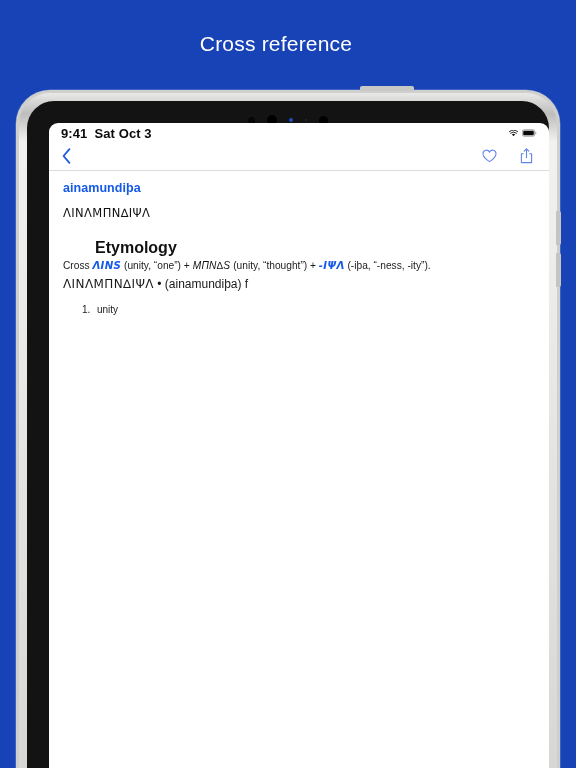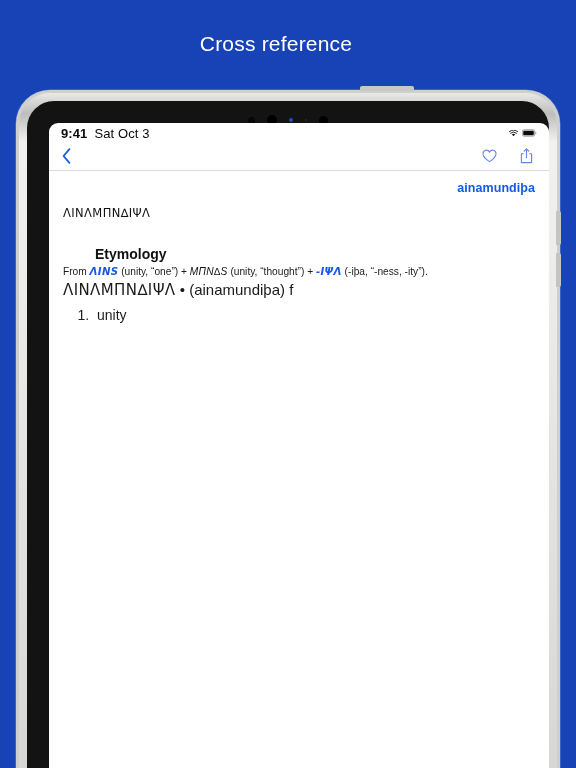--- a/index.html
+++ b/index.html
@@ -124,21 +124,21 @@
   #status-bar {
     height: 16px;
     display: flex;
     align-items: center;
     padding: 2px 12px 0 12px;
     font-size: 13px;
     color: #0a0a0a;
     font-weight: 600;
   }
   #status-time { margin-right: 7px; letter-spacing: 0.1px; }
-  #status-date { font-weight: 400; letter-spacing: 0.1px; }
+  #status-date { font-weight: 700; letter-spacing: 0.1px; }
   #status-right {
     margin-left: auto;
     display: flex;
     align-items: center;
     gap: 4px;
   }
   #wifi-icon svg, #battery-icon svg { display: block; }
 
   
   #nav-bar {
@@ -175,38 +175,37 @@
   #article {
     padding: 8px 14px 0 14px;
     color: #1a1a1a;
   }
   #headword {
     color: #1559e8;
     font-weight: bold;
     font-size: 12.5px;
     line-height: 19px;
     letter-spacing: 0.05px;
-    text-align: right;
   }
   .gothic {
     font-family: "DejaVu Sans", sans-serif;
     letter-spacing: 0.4px;
     margin-top: 6px;
   }
   #headword-gothic {
     font-size: 11.5px;
     line-height: 19px;
     color: #111;
   }
   .section-heading {
-    font-size: 14px;
+    font-size: 16px;
     font-weight: bold;
     color: #111;
     line-height: 18px;
-    margin-top: 22px;
+    margin-top: 16px;
     padding-left: 32px;
   }
   .body-line {
     font-size: 10.2px;
     line-height: 18px;
     color: #1c1c1c;
   }
   .link-gothic {
     color: #1559e8;
     font-style: italic;
@@ -214,27 +213,27 @@
     font-family: "DejaVu Sans", sans-serif;
     letter-spacing: 0.3px;
   }
   .plain-gothic {
     color: #111;
     font-style: italic;
     font-family: Liberation Sans, sans-serif;
     letter-spacing: 0.3px;
   }
   #noun-headword-line {
-    font-size: 15px;
+    font-size: 12px;
     line-height: 18px;
   }
   #definitions {
     margin: 8px 0 6px 0;
     padding-left: 30px;
-    font-size: 14px;
+    font-size: 10px;
     line-height: 17px;
     color: #1c1c1c;
   }
   #definitions li { padding-left: 4px; }
 </style>
 </head>
 <body>
 
 <div id="page-caption">Cross reference</div>
 
@@ -298,21 +297,21 @@
             </span>
           </span>
         </div>
 
         <div id="article">
           <div id="headword">ainamundiþa</div>
           <div id="headword-gothic" class="gothic">ΛΙΝΛМПΝ∆ΙΨΛ</div>
 
           <div class="section-heading">Etymology</div>
           <div class="body-line">
-            <span>From </span><span class="link-gothic">ΛINS</span><span> (unity, “one”) + </span><span class="plain-gothic">МПΝ∆S</span><span> (unity, “thought”) + </span><span class="link-gothic">-IΨΛ</span><span> (-iþa, “-ness, -ity”).</span>
+            <span>Cross </span><span class="link-gothic">ΛINS</span><span> (unity, “one”) + </span><span class="plain-gothic">МПΝ∆S</span><span> (unity, “thought”) + </span><span class="link-gothic">-IΨΛ</span><span> (-iþa, “-ness, -ity”).</span>
           </div>
 
           <div id="noun-headword-line">
             <span class="gothic">ΛΙΝΛМПΝ∆ΙΨΛ</span><span> • </span><span>(ainamundiþa)</span><span> f</span>
           </div>
 
           <ol id="definitions">
             <li>unity</li>
           </ol>
         </div>

